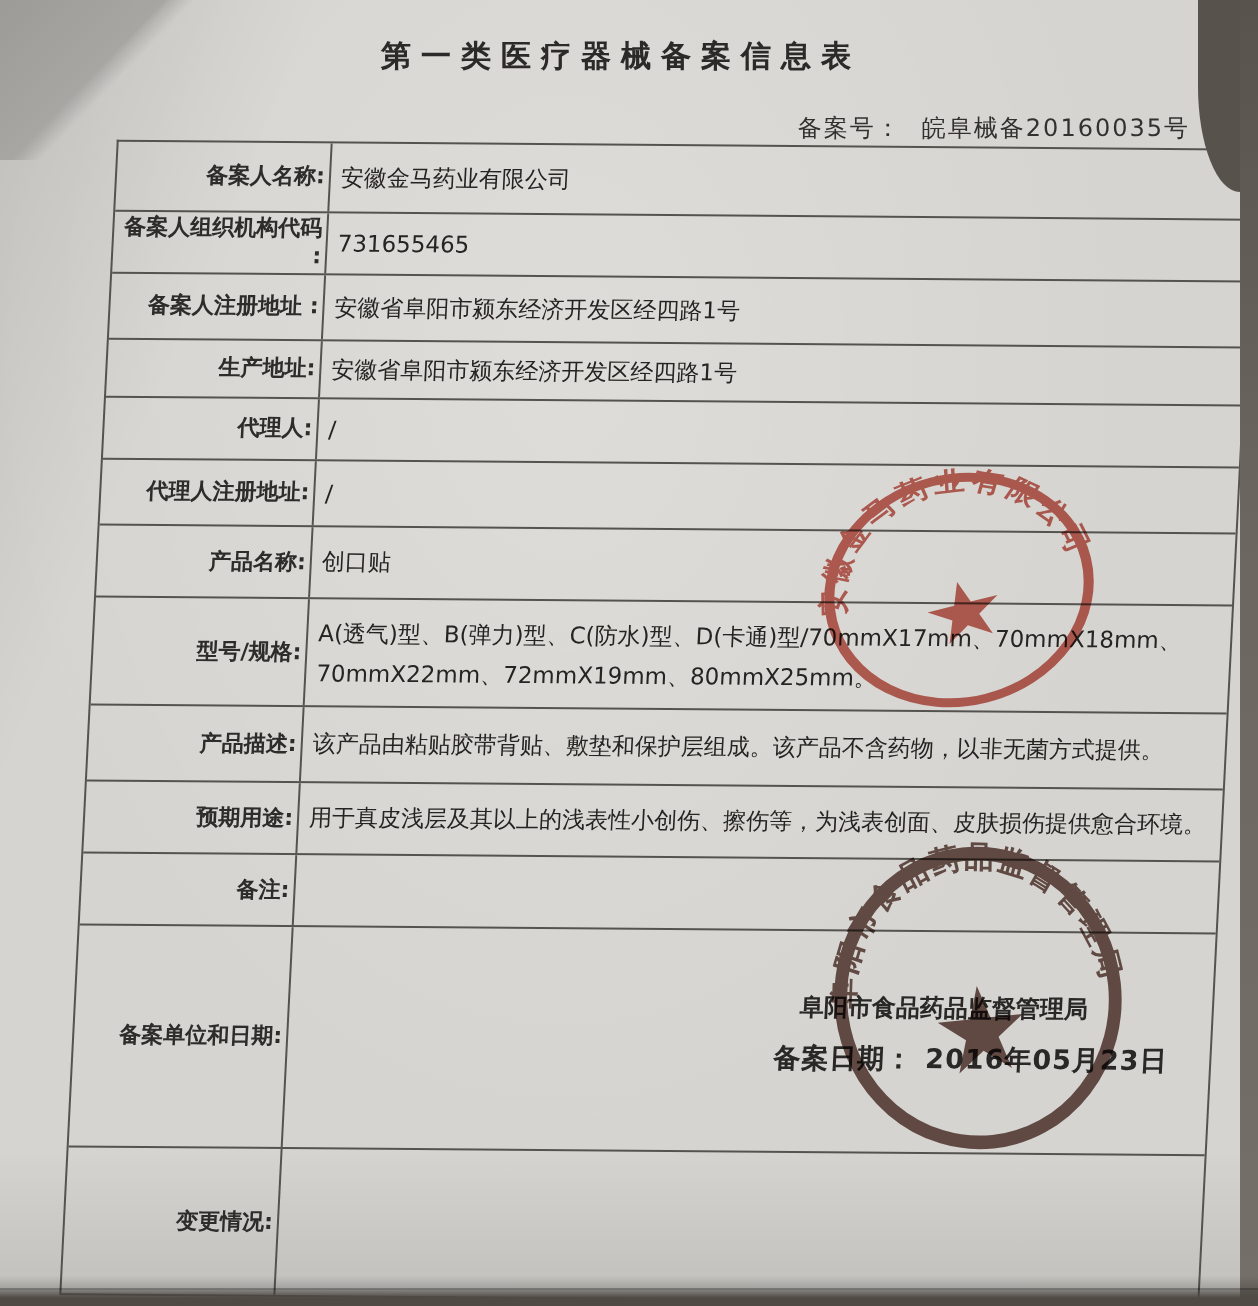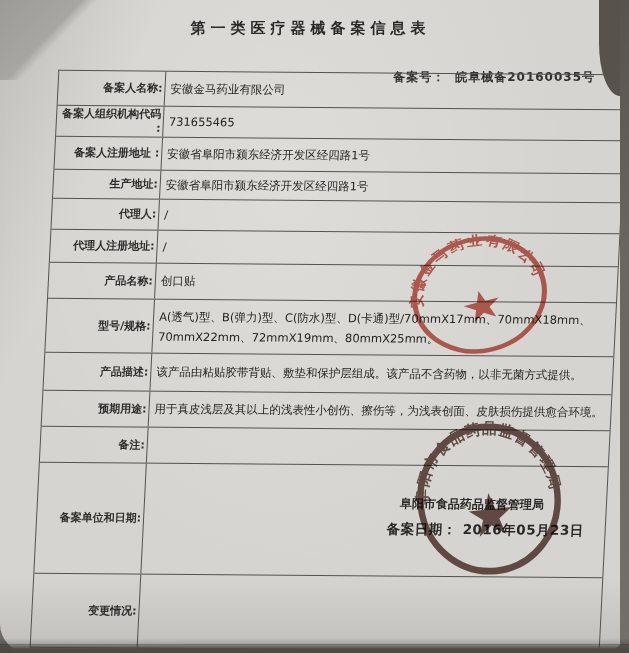--- a/index.html
+++ b/index.html
@@ -11,21 +11,20 @@
   }
   .photo{position:absolute;inset:0;overflow:hidden;}
   
   .paper{
     position:absolute;inset:0;
     background:
       radial-gradient(ellipse at 45% 28%, rgba(255,255,255,.20), rgba(0,0,0,0) 60%),
       linear-gradient(112deg, rgba(0,0,0,.10), rgba(0,0,0,0) 18%),
       linear-gradient(0deg, rgba(0,0,0,.10), rgba(0,0,0,0) 12%),
       #d6d4d0;
-    border-radius: 29px;
   }
   
   .edge-top-left{
     position:absolute;top:0;left:0;width:110px;height:80px;
     background:linear-gradient(134deg,#9d9b97 0%, #a8a6a2 44%, rgba(0,0,0,.12) 46%, rgba(0,0,0,0) 52%);
   }
   .edge-top-right{
     position:absolute;top:0;right:0;width:30px;height:96px;
     background:#57524b;border-bottom-left-radius:70% 55%;
   }
@@ -41,22 +40,22 @@
     position:absolute;left:0;right:0;bottom:8px;height:7px;
     background:linear-gradient(180deg,rgba(0,0,0,0),rgba(0,0,0,.18));
   }
   
   .doc-title{
     position:absolute;top:19px;left:0;right:8px;
     text-align:center;font-size:15px;font-weight:bold;color:#2c2a28;
     letter-spacing:5px;
   }
   .record-no{
-    position:absolute;top:69px;right:34px;
-    font-size:12px;font-weight:bold;color:#333130;letter-spacing:1px;
+    position:absolute;top:56px;right:34px;
+    font-size:12px;font-weight:normal;color:#333130;letter-spacing:1px;
   }
   .record-no .lbl{margin-right:10px;}
   
   .form-table{
     position:absolute;left:44px;top:72px;width:568px;
     border:1px solid #55534f;border-bottom:none;
     transform:rotate(.45deg) skewX(-2.4deg);
     transform-origin:50% 50%;
   }
   .row{display:flex;border-bottom:1px solid #55534f;}

